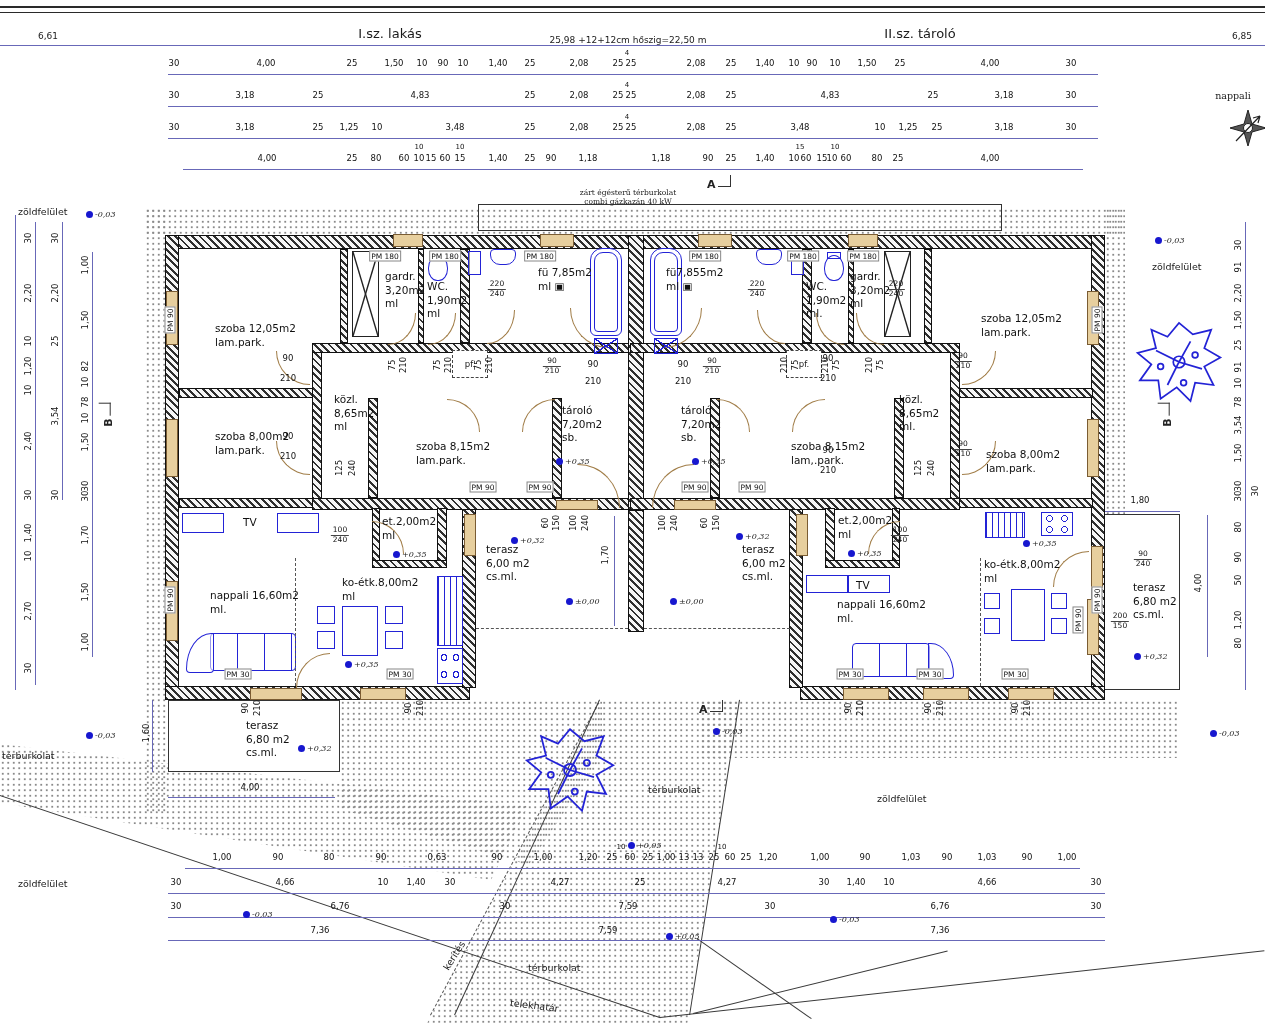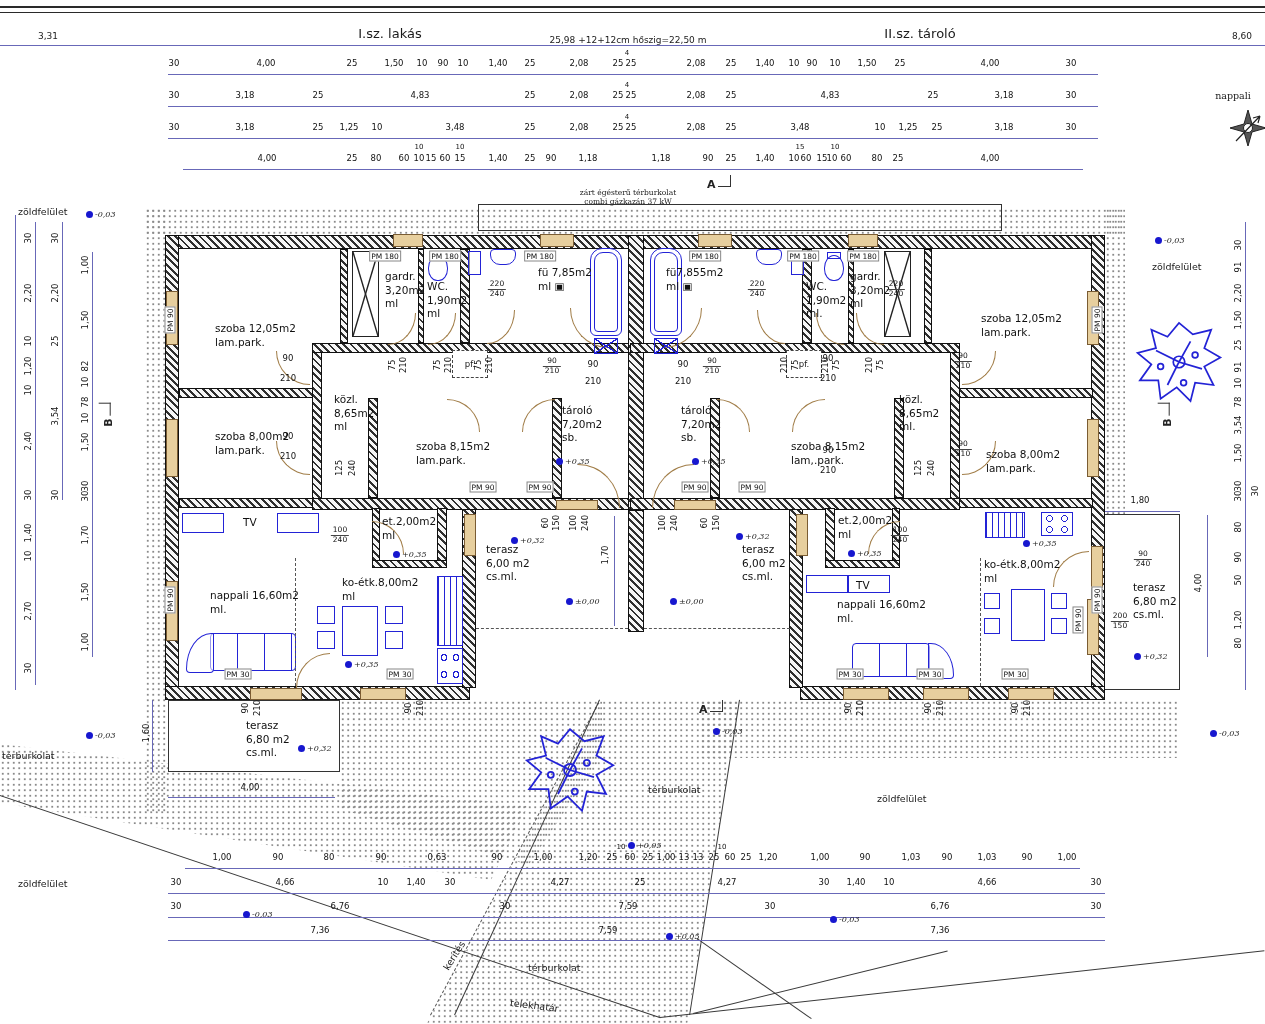--- a/index.html
+++ b/index.html
@@ -347,25 +347,25 @@
 6,00 m2
 cs.ml.</span></div>
       <div class="room" style="left: 1133px; top: 581px;"><span>terasz
 6,80 m2
 cs.ml.</span></div>
     </div>
   <div>
       <div class="lbl ctr big" style="left: 390px; top: 33px;"><span>I.sz. lakás</span></div>
       <div class="lbl ctr sm" style="left: 628px; top: 40px;"><span>25,98 +12+12cm hőszig=22,50 m</span></div>
       <div class="lbl ctr big" style="left: 920px; top: 33px;"><span>II.sz. tároló</span></div>
-      <div class="lbl ctr sm" style="left: 48px; top: 36px;"><span>3,31</span></div>
-      <div class="lbl ctr sm" style="left: 1242px; top: 36px;"><span>8,60</span></div>
+      <div class="lbl ctr sm" style="left: 48px; top: 36px;"><span>6,61</span></div>
+      <div class="lbl ctr sm" style="left: 1242px; top: 36px;"><span>6,85</span></div>
       <div class="lbl ctr serif" style="left: 1233px; top: 95px;"><span>nappali</span></div>
       <div class="lbl ctr tiny serif" style="left: 628px; top: 192px;"><span>zárt égésterű térburkolat</span></div>
-      <div class="lbl ctr tiny serif" style="left: 628px; top: 201px;"><span>combi gázkazán  37 kW</span></div>
+      <div class="lbl ctr tiny serif" style="left: 628px; top: 201px;"><span>combi gázkazán  40 kW</span></div>
       <div class="lbl" style="left: 18px; top: 206px;"><span>zöldfelület</span></div>
       <div class="lbl" style="left: 1152px; top: 261px;"><span>zöldfelület</span></div>
       <div class="lbl" style="left: 877px; top: 793px;"><span>zöldfelület</span></div>
       <div class="lbl" style="left: 18px; top: 878px;"><span>zöldfelület</span></div>
       <div class="lbl" style="left: 2px; top: 750px;"><span>térburkolat</span></div>
       <div class="lbl" style="left: 648px; top: 784px;"><span>térburkolat</span></div>
       <div class="lbl" style="left: 528px; top: 962px;"><span>térburkolat</span></div>
       <div class="lbl" style="left: 438px; top: 950px; transform: rotate(-58deg);"><span>kerítés</span></div>
       <div class="lbl" style="left: 510px; top: 1000px; transform: rotate(7deg);"><span>telekhatár</span></div>
       <div class="lbl pfbox" style="left: 452px; top: 350px; width: 36px; height: 28px;"><span>pf.</span></div>

